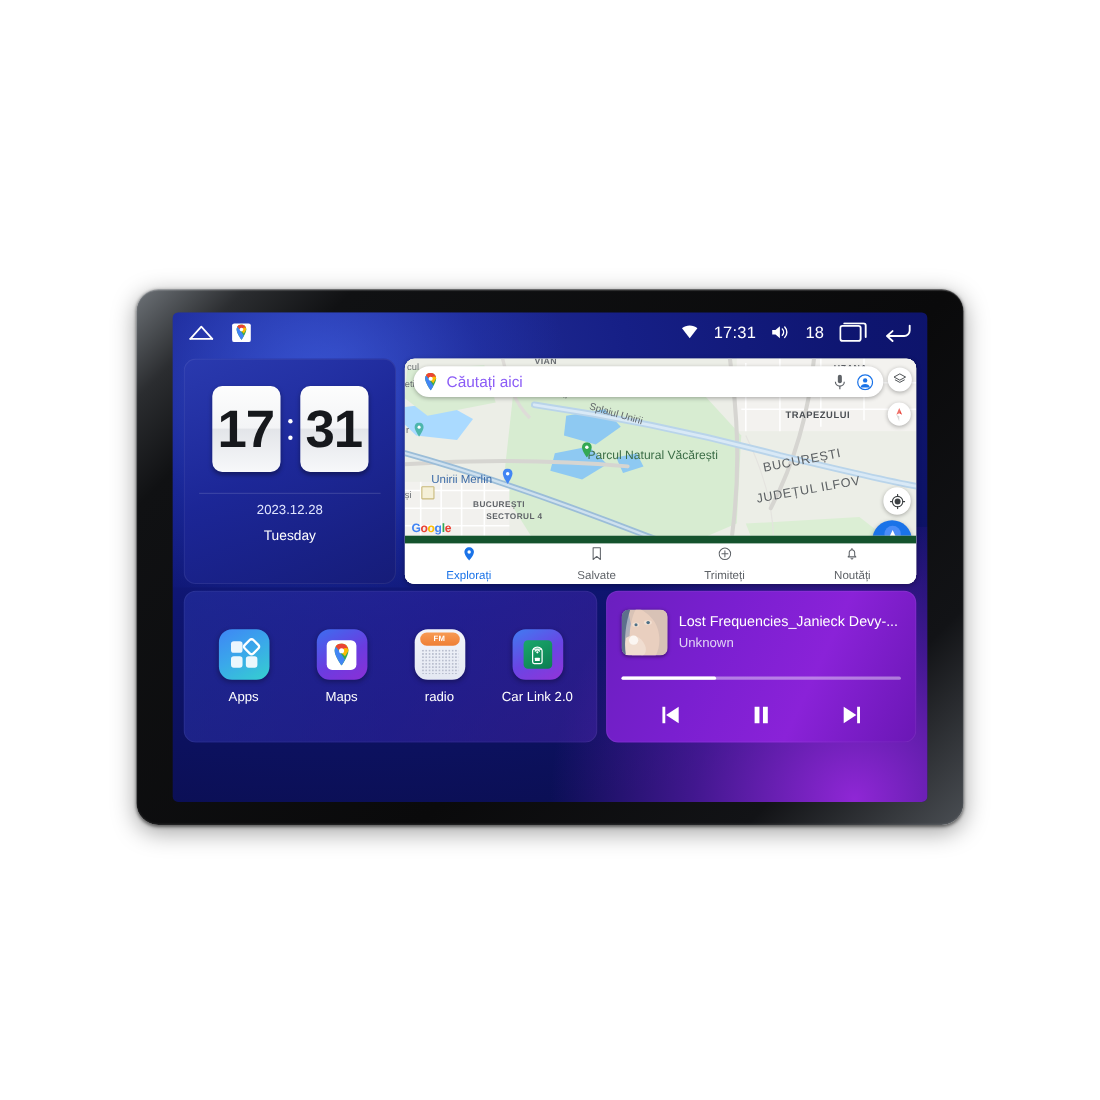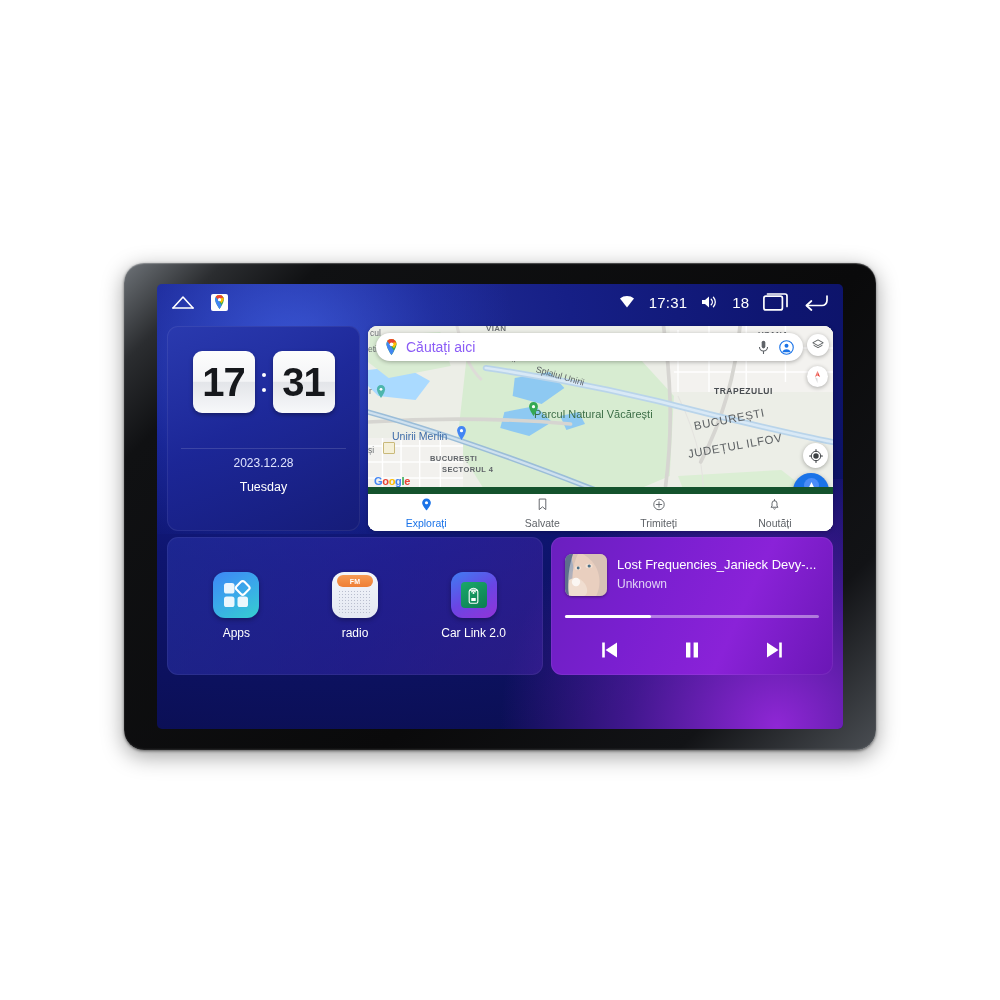--- a/index.html
+++ b/index.html
@@ -61,25 +61,25 @@
   
   .row-top{position:absolute;left:10px;top:42px;right:10px;height:205px;display:flex;gap:8px;}
   .clock-card{
     width:193px;border-radius:11px;
     background:linear-gradient(150deg, rgba(42,58,175,.92) 0%, rgba(28,38,150,.9) 45%, rgba(22,28,120,.92) 100%);
     box-shadow:inset 0 0 0 1px rgba(255,255,255,.07);
     position:relative;
   }
   .flip{display:flex;align-items:center;justify-content:center;gap:5px;padding-top:25px;}
   .flip-tile{
-    width:62px;height:62px;border-radius:9px;
+    width:62px;height:78px;border-radius:9px;
     background:linear-gradient(180deg,#fdfdfd 0%,#f3f4f6 49%,#e3e5e9 50%,#f7f8fa 100%);
     box-shadow:0 2px 4px rgba(0,0,0,.35);
     display:flex;align-items:center;justify-content:center;
-    font-size:40px;font-weight:bold;color:#16181c;letter-spacing:-1px;
+    font-size:48px;font-weight:bold;color:#16181c;letter-spacing:-1px;
     font-family:"Liberation Sans", sans-serif;
   }
   .flip-colon{display:flex;flex-direction:column;gap:11px;padding:0 2px;}
   .flip-colon i{display:block;width:4px;height:4px;border-radius:50%;background:#fff;}
   .clock-sep{position:absolute;left:14px;right:14px;top:122px;height:1px;background:rgba(255,255,255,.14);}
   .clock-date{position:absolute;left:0;right:0;top:130px;text-align:center;color:#dfe4ff;font-size:12px;}
   .clock-day{position:absolute;left:0;right:0;top:154px;text-align:center;color:#fff;font-size:12.5px;}
 
   
   .maps-card{
@@ -266,21 +266,21 @@
               <path d="M114 42 C180 52 250 66 330 88 C378 100 418 110 450 116" stroke="#d9e9f6" stroke-width="2.6" fill="none" stroke-linecap="round"></path>
 
               <path d="M0 86 C70 106 140 132 210 160 C260 180 310 196 360 205" stroke="#9bbdd8" stroke-width="5.4" fill="none" stroke-linecap="round"></path>
               <path d="M0 86 C70 106 140 132 210 160 C260 180 310 196 360 205" stroke="#cfe1ef" stroke-width="2.2" fill="none" stroke-linecap="round"></path>
 
               <path d="M86 0 C92 24 96 40 110 54" stroke="#dedcd8" stroke-width="3" fill="none"></path>
             </svg>
 
             <div id="map-labels">
                 <span class="map-label" style="left: 390px; top: 4px; font-size: 8px; color: rgb(95, 99, 104); font-weight: bold; letter-spacing: 0.5px;">UZANA</span>
-                <span class="map-label" style="left: 346px; top: 60px; font-size: 8.5px; color: rgb(74, 78, 82); font-weight: bold; letter-spacing: 0.5px;">TRAPEZULUI</span>
+                <span class="map-label" style="left: 346px; top: 46px; font-size: 8.5px; color: rgb(74, 78, 82); font-weight: bold; letter-spacing: 0.5px;">TRAPEZULUI</span>
                 <span class="map-label" style="left: 166px; top: 82px; font-size: 11px; color: rgb(60, 110, 71); font-weight: normal; letter-spacing: 0px;">Parcul Natural Văcărești</span>
                 <span class="map-label" style="left: 326px; top: 94px; font-size: 11.5px; color: rgb(92, 96, 99); font-weight: normal; letter-spacing: 0.6px; transform: rotate(-11deg); transform-origin: left center;">BUCUREȘTI</span>
                 <span class="map-label" style="left: 320px; top: 122px; font-size: 11.5px; color: rgb(92, 96, 99); font-weight: normal; letter-spacing: 0.6px; transform: rotate(-10deg); transform-origin: left center;">JUDEȚUL ILFOV</span>
                 <span class="map-label" style="left: 24px; top: 104px; font-size: 10.5px; color: rgb(61, 107, 168); font-weight: normal; letter-spacing: 0px;">Unirii Merlin</span>
                 <span class="map-label" style="left: 62px; top: 128px; font-size: 7.5px; color: rgb(95, 99, 104); font-weight: bold; letter-spacing: 0.4px;">BUCUREȘTI</span>
                 <span class="map-label" style="left: 62px; top: 139px; font-size: 7.5px; color: rgb(95, 99, 104); font-weight: bold; letter-spacing: 0.4px; padding-left: 12px;">SECTORUL 4</span>
                 <span class="map-label" style="left: 48px; top: 170px; font-size: 9.5px; color: rgb(60, 64, 67); font-weight: bold; letter-spacing: 0.4px;">BERCENI</span>
                 <span class="map-label" style="left: 168px; top: 38px; font-size: 9px; color: rgb(95, 99, 104); font-weight: normal; letter-spacing: 0px; transform: rotate(16deg); transform-origin: left center;">Splaiul Unirii</span>
                 <span class="map-label" style="left: 130px; top: 22px; font-size: 8.5px; color: rgb(107, 111, 115); font-weight: normal; letter-spacing: 0px; transform: rotate(20deg); transform-origin: left center;">Unirii</span>
                 <span class="map-label" style="left: 118px; top: -2px; font-size: 8px; color: rgb(107, 111, 115); font-weight: bold; letter-spacing: 0.3px;">VIAN</span>
@@ -423,20 +423,34 @@
               <svg width="30" height="30" viewBox="0 0 30 30">
                 <rect x="3" y="3" width="10.5" height="10.5" rx="2.6" fill="#ffffff" opacity=".9"></rect>
                 <rect x="3" y="16.5" width="10.5" height="10.5" rx="2.6" fill="#ffffff" opacity=".9"></rect>
                 <rect x="16.5" y="16.5" width="10.5" height="10.5" rx="2.6" fill="#ffffff" opacity=".9"></rect>
                 <rect x="16.2" y="2.4" width="11" height="11" rx="2.4" fill="none" stroke="#ffffff" stroke-width="2.1" transform="rotate(45 21.7 7.9)"></rect>
               </svg>
             </span>
             <span class="app-label">Apps</span>
           </div>
 
+          <div class="app">
+            <span class="app-ico" style="background:linear-gradient(150deg,#3c6ef0 0%,#6a3ce0 55%,#8b2fd6 100%);">
+              <span style="width:27px;height:27px;border-radius:5px;background:#fff;display:flex;align-items:center;justify-content:center;">
+                <svg width="15" height="20" viewBox="0 0 24 32">
+                  <path d="M12 0C6 0 2 4.6 2 10.4c0 7.6 10 21.6 10 21.6s10-14 10-21.6C22 4.6 18 0 12 0z" fill="#34a853"></path>
+                  <path d="M3.3 4.2 L17 18.6 C19.9 13.9 22 10.8 22 10.4 22 4.6 18 0 12 0 8.4 0 5.3 1.6 3.3 4.2z" fill="#fbbc04"></path>
+                  <path d="M2.2 7.6 C2.07 8.5 2 9.4 2 10.4 2 18 12 32 12 32 S14.6 28.3 17 23.3 L4.2 4.6 C3.3 5.5 2.6 6.5 2.2 7.6z" fill="#4285f4"></path>
+                  <path d="M12 0C8.4 0 5.3 1.6 3.3 4.2 L10 11.3 C13.6 7.5 18.3 4.2 21.6 8.3 20.3 3.5 16.6 0 12 0z" fill="#ea4335"></path>
+                  <circle cx="12" cy="10.6" r="3.7" fill="#ffffff"></circle>
+                </svg>
+              </span>
+            </span>
+            <span class="app-label">Maps</span>
+          </div>
 
           <div class="app">
             <span class="app-ico" style="background:linear-gradient(180deg,#f3f5fa 0%,#e4e8f2 100%);">
               <span style="position:absolute;left:5px;top:3px;right:5px;height:12px;border-radius:6px;background:linear-gradient(180deg,#f79b54,#ef7f35);color:#fff;font-size:7px;font-weight:bold;display:flex;align-items:center;justify-content:center;letter-spacing:.3px;">FM</span>
               <span style="position:absolute;left:6px;top:18px;right:6px;bottom:5px;border-radius:3px;
                     background-image:radial-gradient(#b9bece 0.7px, transparent 0.8px);background-size:3px 3px;"></span>
             </span>
             <span class="app-label">radio</span>
           </div>
 

